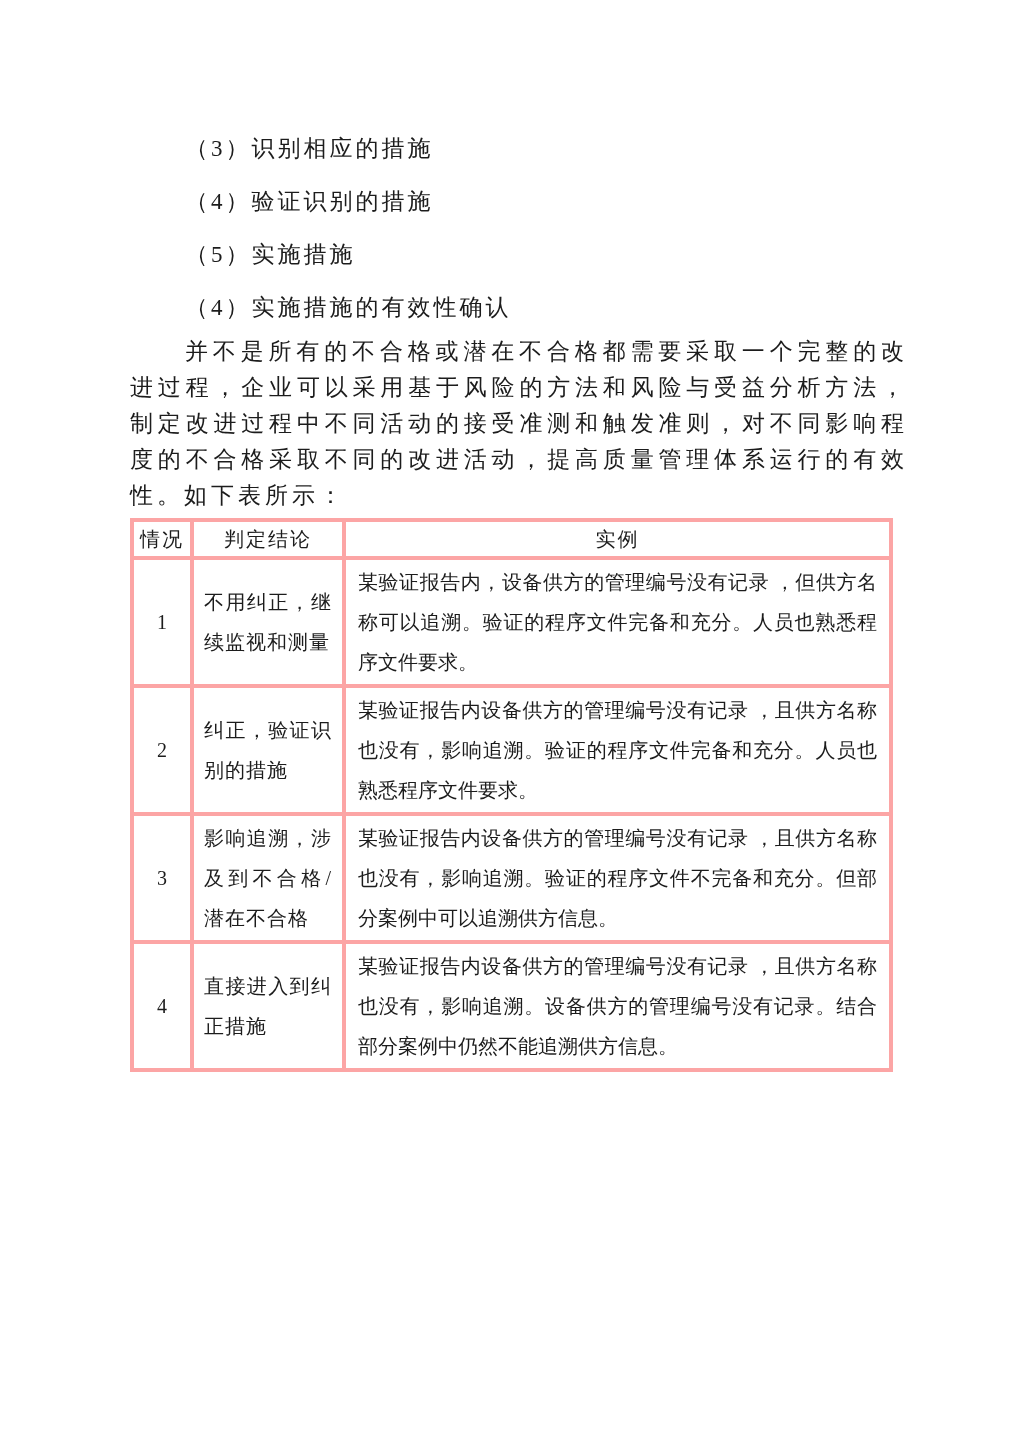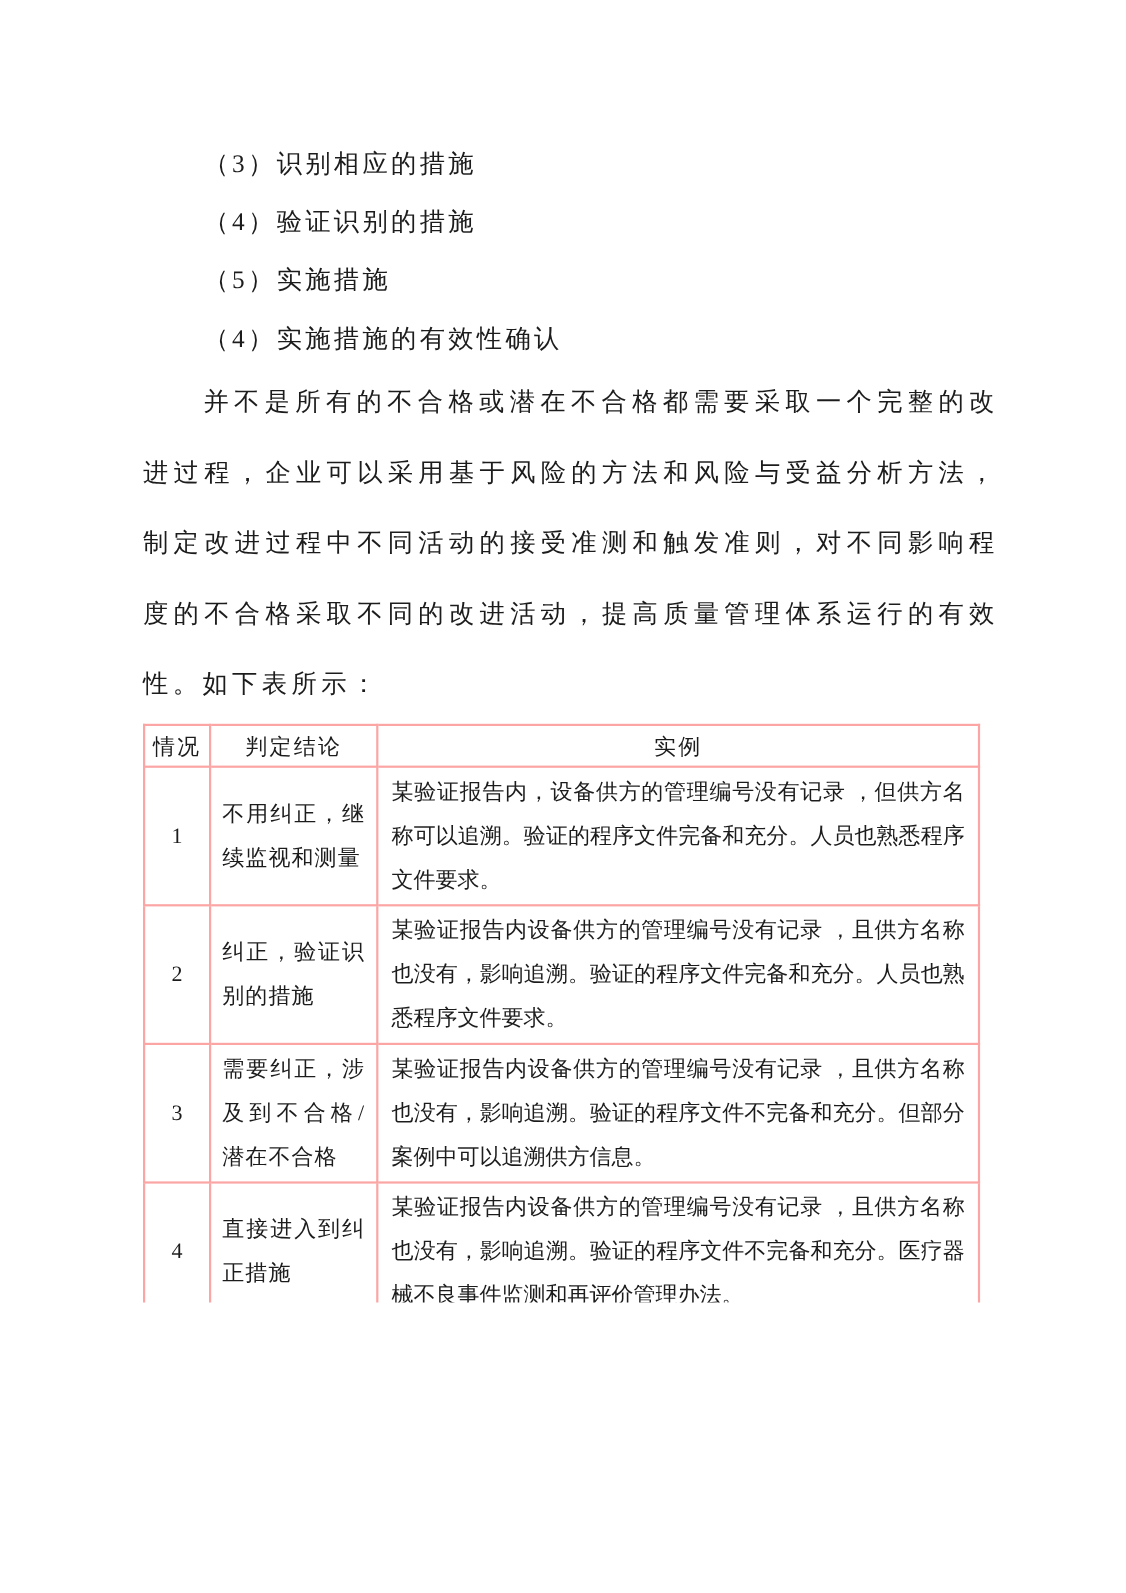--- a/index.html
+++ b/index.html
@@ -31,31 +31,31 @@
     text-indent: 55px;
     white-space: nowrap;
   }
   .para {
     margin: 0;
     font-size: 23px;
     letter-spacing: 4px;
     text-align: justify;
     text-indent: 55px;
   }
-  .para-1 { line-height: 64px; }
+  .para-1 { line-height: 36px; }
   .para-2 { line-height: 50px; margin-top: 12px; }
   table.decision {
     width: 759px;
     border-collapse: collapse;
     margin-top: 4px;
     table-layout: fixed;
   }
   table.decision th,
   table.decision td {
-    border: 2px solid #fca5a5;
+    border: 4px solid #fca5a5;
     font-weight: normal;
     font-size: 20px;
     vertical-align: middle;
     margin-top: 44px;
   }
   table.decision th {
     height: 38px;
     text-align: center;
     letter-spacing: 2px;
   }
@@ -122,27 +122,27 @@
           <td class="cell-conclusion">不用纠正，继续监视和测量</td>
           <td class="cell-example">某验证报告内，设备供方的管理编号没有记录 ，但供方名称可以追溯。验证的程序文件完备和充分。人员也熟悉程序文件要求。</td>
         </tr>
         <tr>
           <td class="cell-case">2</td>
           <td class="cell-conclusion">纠正，验证识别的措施</td>
           <td class="cell-example">某验证报告内设备供方的管理编号没有记录 ，且供方名称也没有，影响追溯。验证的程序文件完备和充分。人员也熟悉程序文件要求。</td>
         </tr>
         <tr>
           <td class="cell-case">3</td>
-          <td class="cell-conclusion">需要纠正，涉及到不合格/潜在不合格</td>
+          <td class="cell-conclusion">影响追溯，涉及到不合格/潜在不合格</td>
           <td class="cell-example">某验证报告内设备供方的管理编号没有记录 ，且供方名称也没有，影响追溯。验证的程序文件不完备和充分。但部分案例中可以追溯供方信息。</td>
         </tr>
         <tr>
           <td class="cell-case">4</td>
           <td class="cell-conclusion">直接进入到纠正措施</td>
-          <td class="cell-example">某验证报告内设备供方的管理编号没有记录 ，且供方名称也没有，影响追溯。验证的程序文件不完备和充分。医疗器械不良事件监测和再评价管理办法。</td>
+          <td class="cell-example">某验证报告内设备供方的管理编号没有记录 ，且供方名称也没有，影响追溯。设备供方的管理编号没有记录。结合部分案例中仍然不能追溯供方信息。</td>
         </tr>
       </tbody>
     </table>
 
 
   </div>
 
   <div class="footer">
     <span class="dash">—</span><span class="num">7</span><span class="dash">—</span>
   </div>

